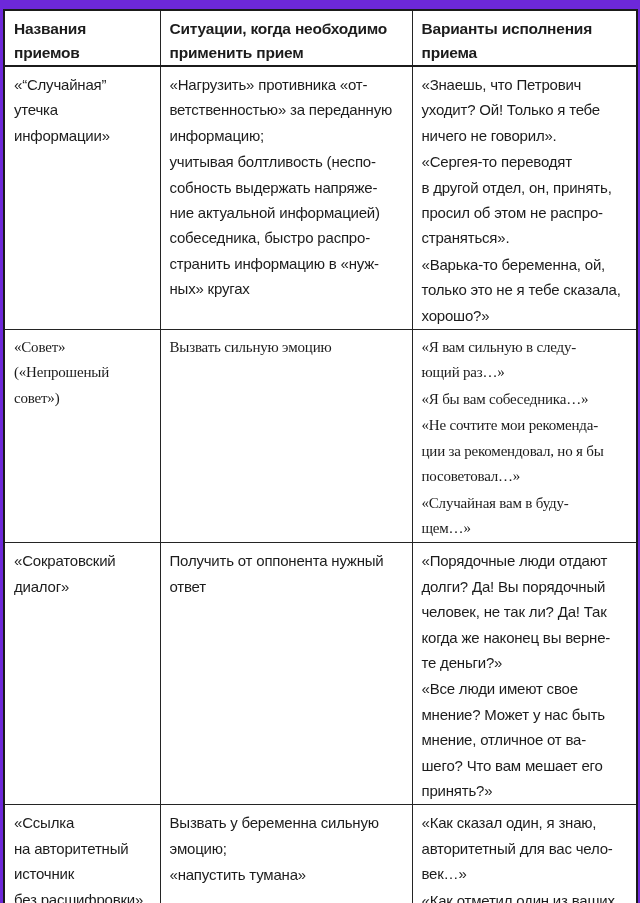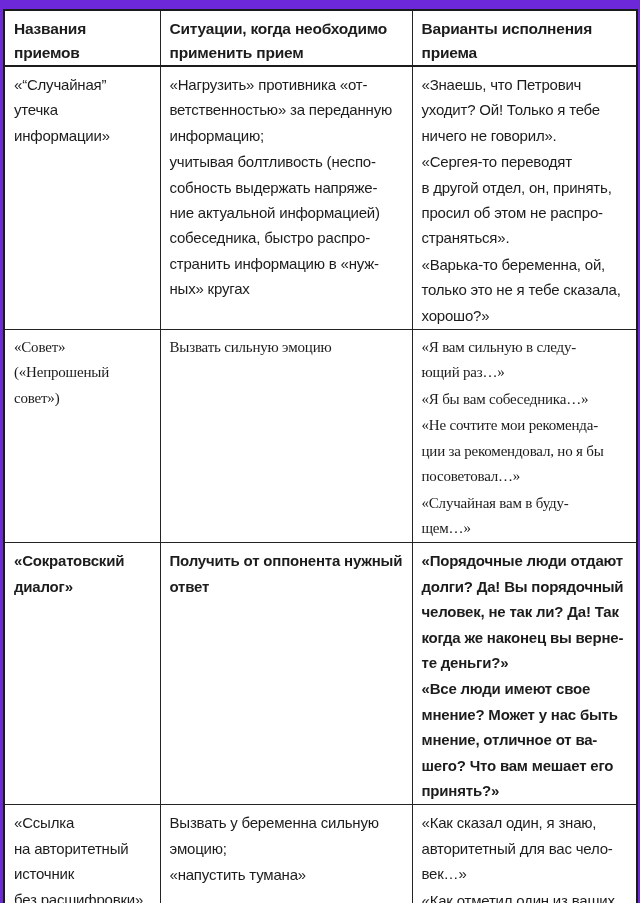--- a/index.html
+++ b/index.html
@@ -46,21 +46,21 @@
     padding-top: 6px;
     line-height: 24px;
   }
   .para {
     margin: 0 0 1px 0;
     white-space: pre-line;
   }
   tr.hrow  { height: 48px; }
   tr.row0  { height: 258px; }
   tr.row1  { height: 203px; font-family: Liberation Serif, serif; }
-  tr.row2  { height: 255px; font-weight: bold; }
+  tr.row2  { height: 255px; }
   tr.row3  { height: 124px; }
 </style>
 </head>
 <body>
 
 <div class="page">
   <table class="techniques">
     <colgroup>
       <col class="c1">
         <col class="c2">

